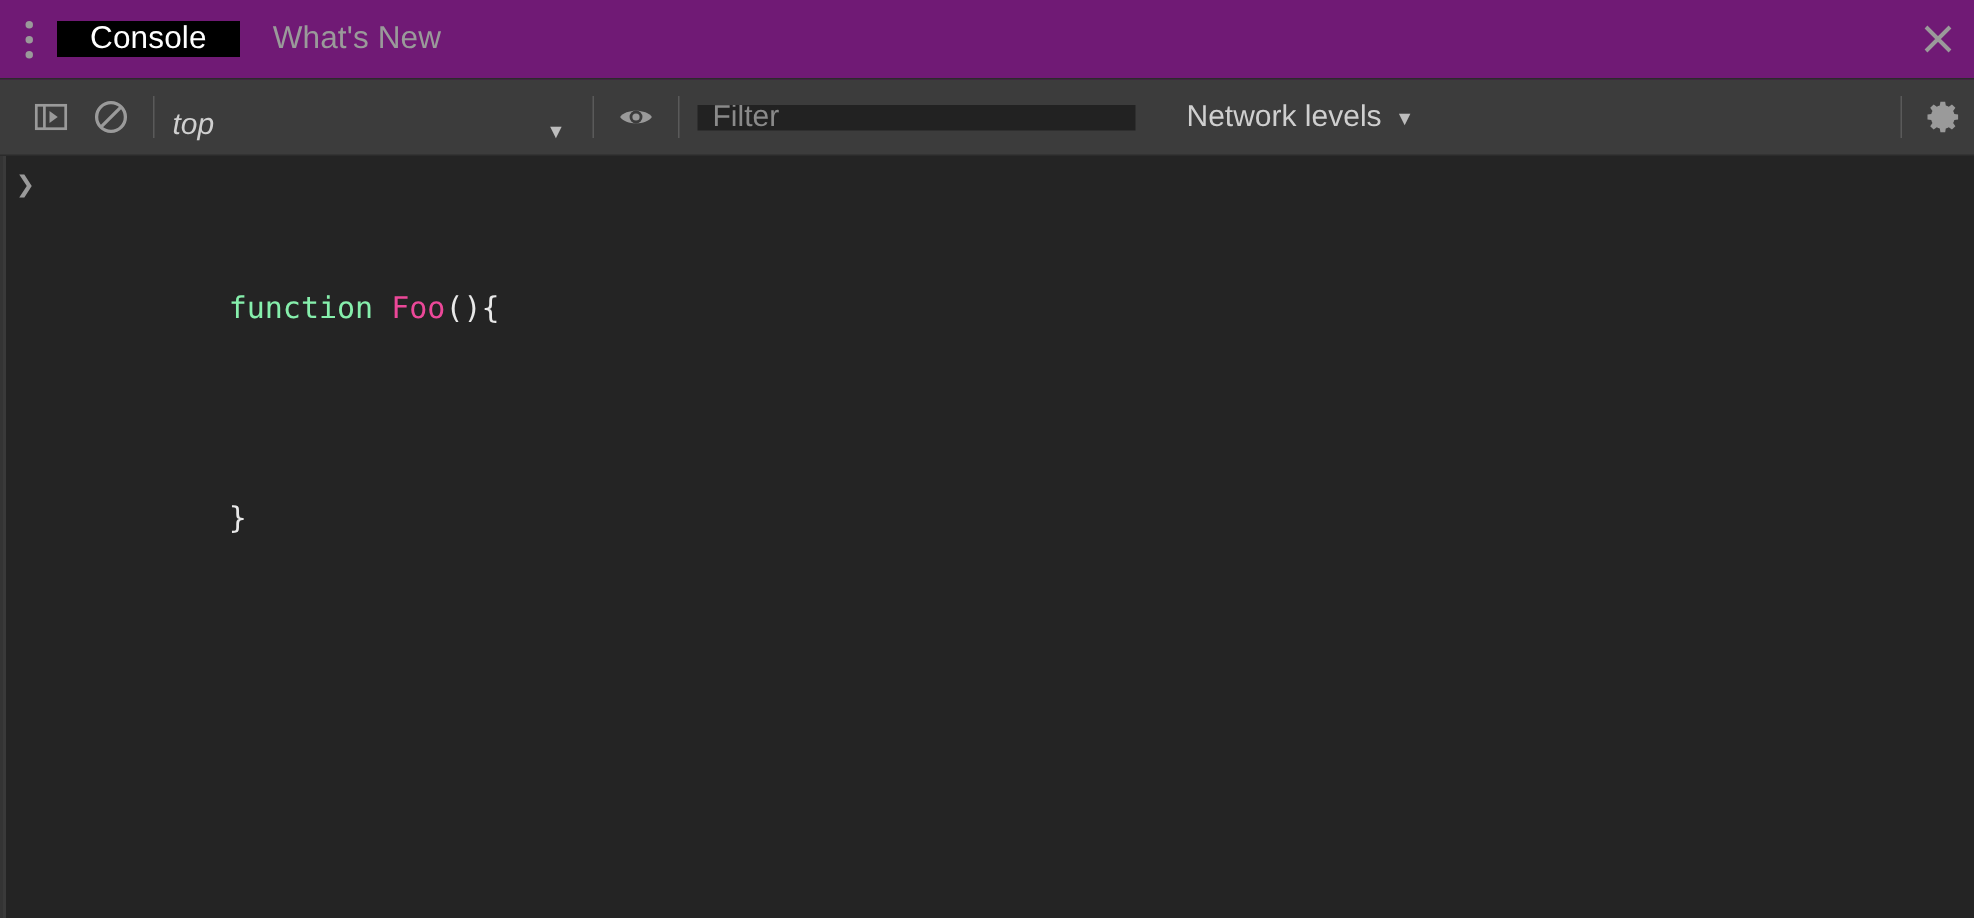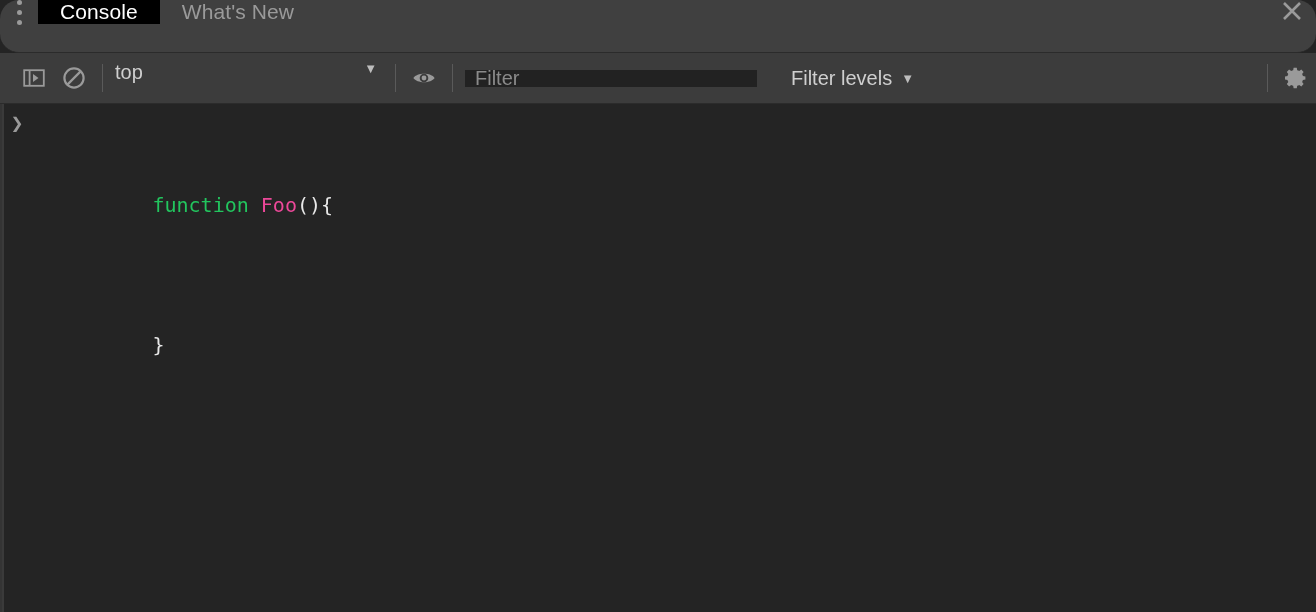--- a/index.html
+++ b/index.html
@@ -20,26 +20,25 @@
     background: #242424;
     display: flex;
     flex-direction: column;
     position: relative;
   }
 
   
   .tabbar {
     height: 52px;
     min-height: 52px;
-    background: #404040;
-    display: flex;
-    align-items: flex-start;
+    background: #701a75;
+    display: flex;
+    align-items: center;
     position: relative;
     border-bottom: 1px solid #2b2b2b;
-    border-radius: 19px;
   }
   .more-tabs {
     width: 38px;
     display: flex;
     flex-direction: column;
     align-items: center;
     justify-content: center;
     gap: 5px;
     cursor: pointer;
   }
@@ -93,29 +92,30 @@
   }
   .tb-sep {
     width: 1px;
     height: 28px;
     background: #5a5a5a;
     margin: 0 8px;
     flex: 0 0 auto;
   }
   .ctx-select {
     display: flex;
-    align-items: flex-start;
+    align-items: flex-end;
     justify-content: space-between;
     width: 262px;
     height: 34px;
     padding: 0 10px 0 4px;
     color: #cfcfcf;
     font-size: 20px;
     cursor: pointer;
     flex: 0 0 auto;
+    font-style: italic;
   }
   .ctx-select .caret { font-size: 13px; color: #bdbdbd; }
   .filter-input {
     width: 272px;
     height: 17px;
     background: #222222;
     border: none;
     outline: none;
     color: #cfcfcf;
     font-size: 20px;
@@ -174,21 +174,21 @@
     user-select: none;
   }
   .msg-content {
     flex: 1 1 auto;
     min-width: 0;
     white-space: pre-wrap;
     word-break: break-word;
   }
 
   
-  .tok-kw   { color: #22c55e; }
+  .tok-kw   { color: #86efac; }
   .tok-fn   { color: #ec4899; }
   .tok-plain{ color: #e8e8e8; }
   .tok-prop { color: #d9c36a; }
   .tok-str  { color: #f28b54; }
   .tok-punc { color: #e8e8e8; }
 
   .prompt-chevron {
     color: #9a9a9a;
     font-size: 21px;
     font-family: "DejaVu Sans Mono", monospace;
@@ -257,21 +257,21 @@
         <circle cx="13" cy="13" r="4.3" fill="#3c3c3c"></circle>
         <circle cx="13" cy="13" r="2.4" fill="#9a9a9a"></circle>
       </svg>
     </div>
 
     <div class="tb-sep"></div>
 
     <input class="filter-input" type="text" placeholder="Filter" value="" style="">
 
     <div class="levels-select">
-      <span>Filter levels</span>
+      <span>Network levels</span>
       <span class="caret">▼</span>
     </div>
 
     <div class="toolbar-spacer"></div>
 
     <div class="tb-sep"></div>
 
     <div class="tb-icon">
       <svg width="26" height="26" viewBox="0 0 26 26">
         <path fill="#9a9a9a" d="M13 8.3a4.7 4.7 0 1 0 0 9.4 4.7 4.7 0 0 0 0-9.4zm0 7.1a2.4 2.4 0 1 1 0-4.8 2.4 2.4 0 0 1 0 4.8z"></path>

